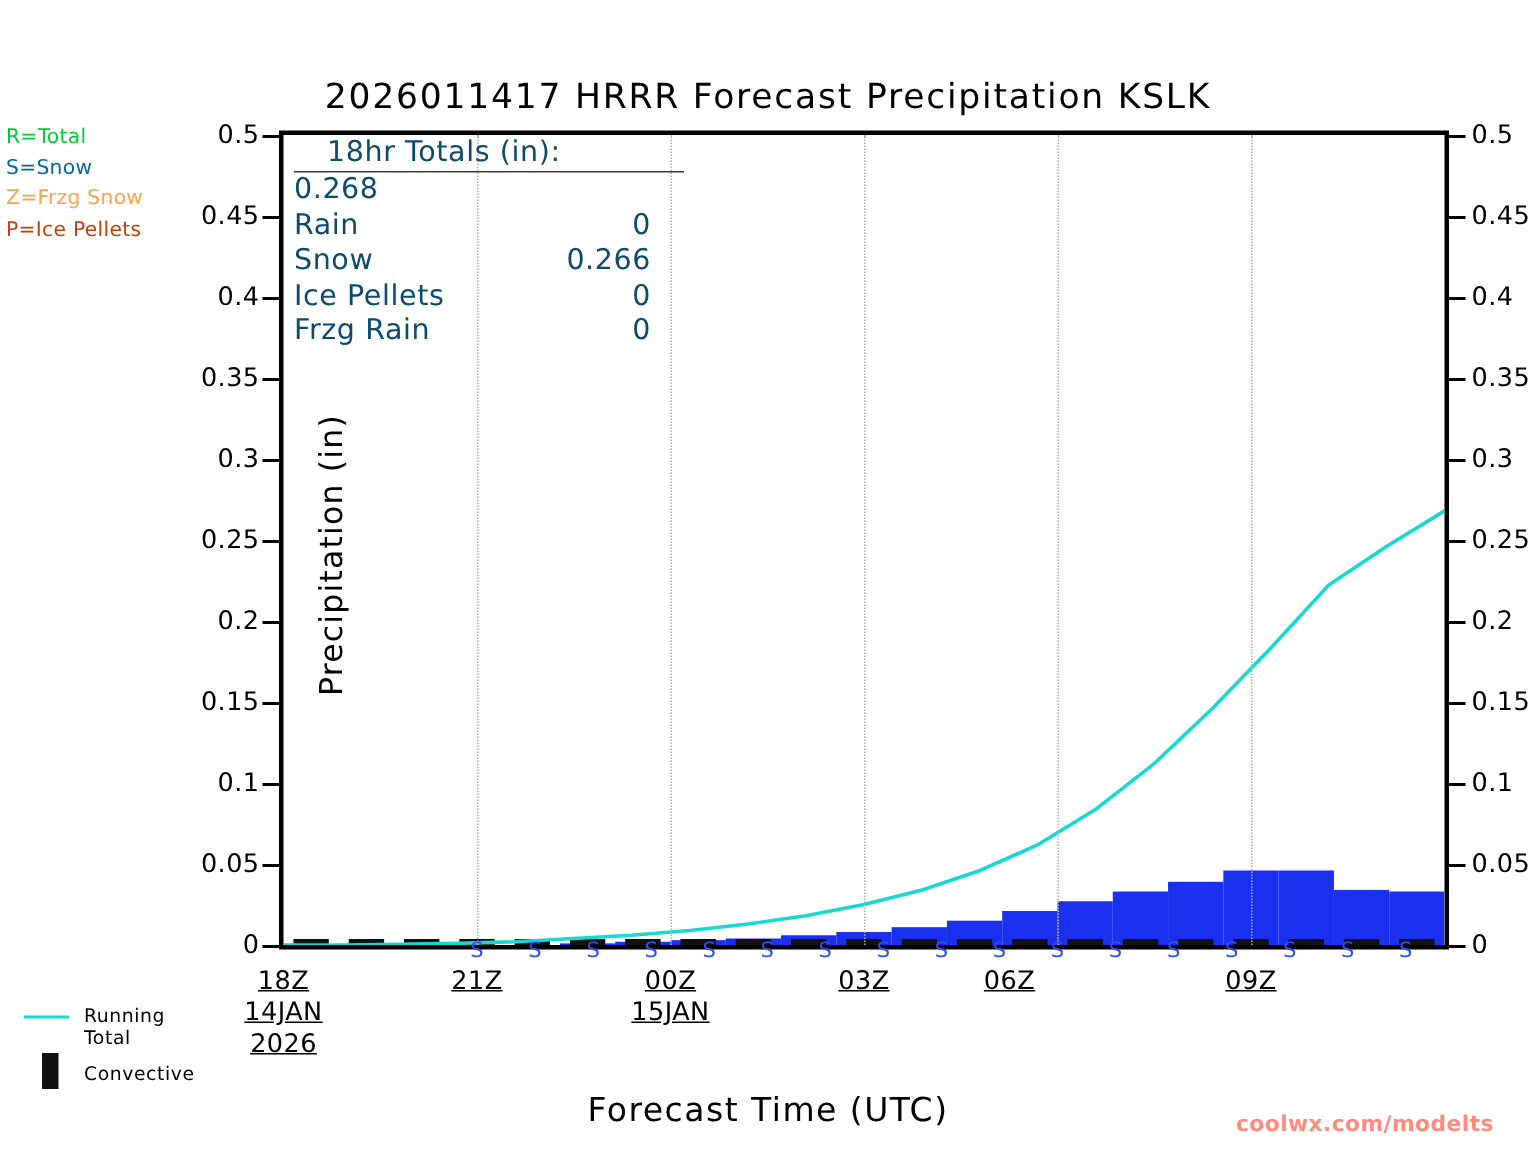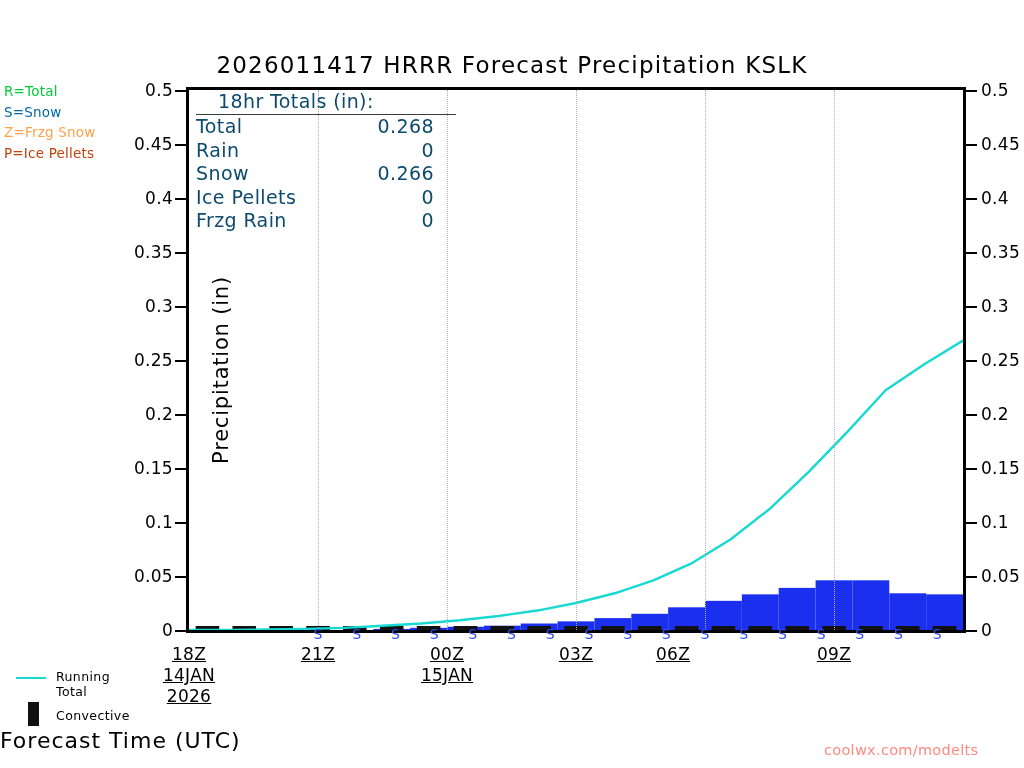--- a/index.html
+++ b/index.html
@@ -94,21 +94,21 @@
     text-align: center;
     width: 140px;
     font-size: 17px;
     line-height: 21px;
     letter-spacing: 0.3px;
     white-space: pre-line;
     text-decoration: underline;
   }
   #xaxis-title {
     left: 0; top: 728px; width: 1024px;
-    text-align: left;
+    text-align: center;
     font-size: 22px;
     letter-spacing: 1px;
   }
 
   
   #totals-box {
     left: 196px; top: 90px;
     font-size: 19px;
     color: #0c4a6e;
     letter-spacing: 0.4px;
@@ -155,20 +155,21 @@
   }
   .bl-text-1 { position: absolute; left: 48px; top: 3px; }
   .bl-text-2 { position: absolute; left: 48px; top: 42px; }
 
   
   #watermark {
     left: 824px; top: 742px;
     font-size: 14.5px;
     color: #ff8a80;
     letter-spacing: 0.3px;
+    font-weight: bold;
   }
 
   svg { display: block; }
 </style>
 </head>
 <body>
 
 <div class="abs" id="chart-title">2026011417 HRRR Forecast Precipitation KSLK</div>
 
 <div class="abs" id="ptype-legend">
@@ -314,21 +315,20 @@
     <div class="xlab" style="left: 506px; top: 644px;">03Z</div>
     <div class="xlab" style="left: 603px; top: 644px;">06Z</div>
     <div class="xlab" style="left: 764px; top: 644px;">09Z</div>
   </div>
 <div class="abs" id="xaxis-title">Forecast Time (UTC)</div>
 
 <div class="abs" id="totals-box">
   <div id="totals-head">18hr Totals (in):</div>
   <div id="totals-rows">
       <div class="totals-row">
-        <span class="tlabel">Total</span>
         <span class="tvalue">0.268</span>
       </div>
       <div class="totals-row">
         <span class="tlabel">Rain</span>
         <span class="tvalue">0</span>
       </div>
       <div class="totals-row">
         <span class="tlabel">Snow</span>
         <span class="tvalue">0.266</span>
       </div>

